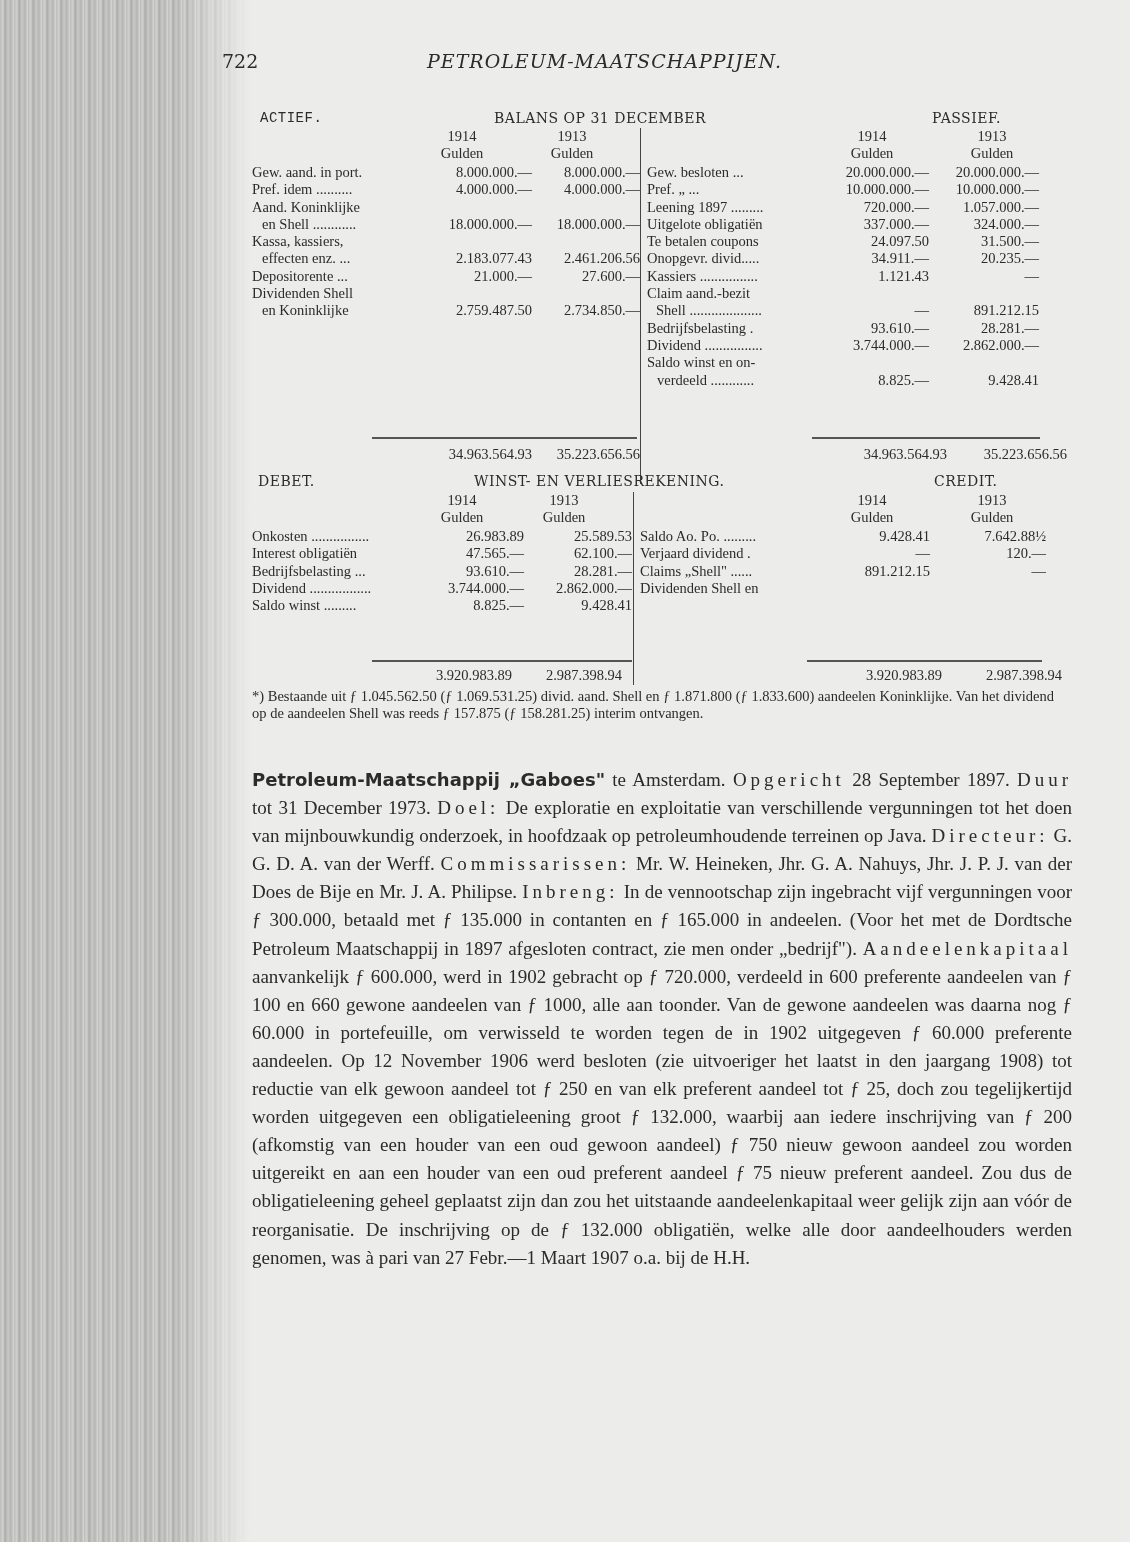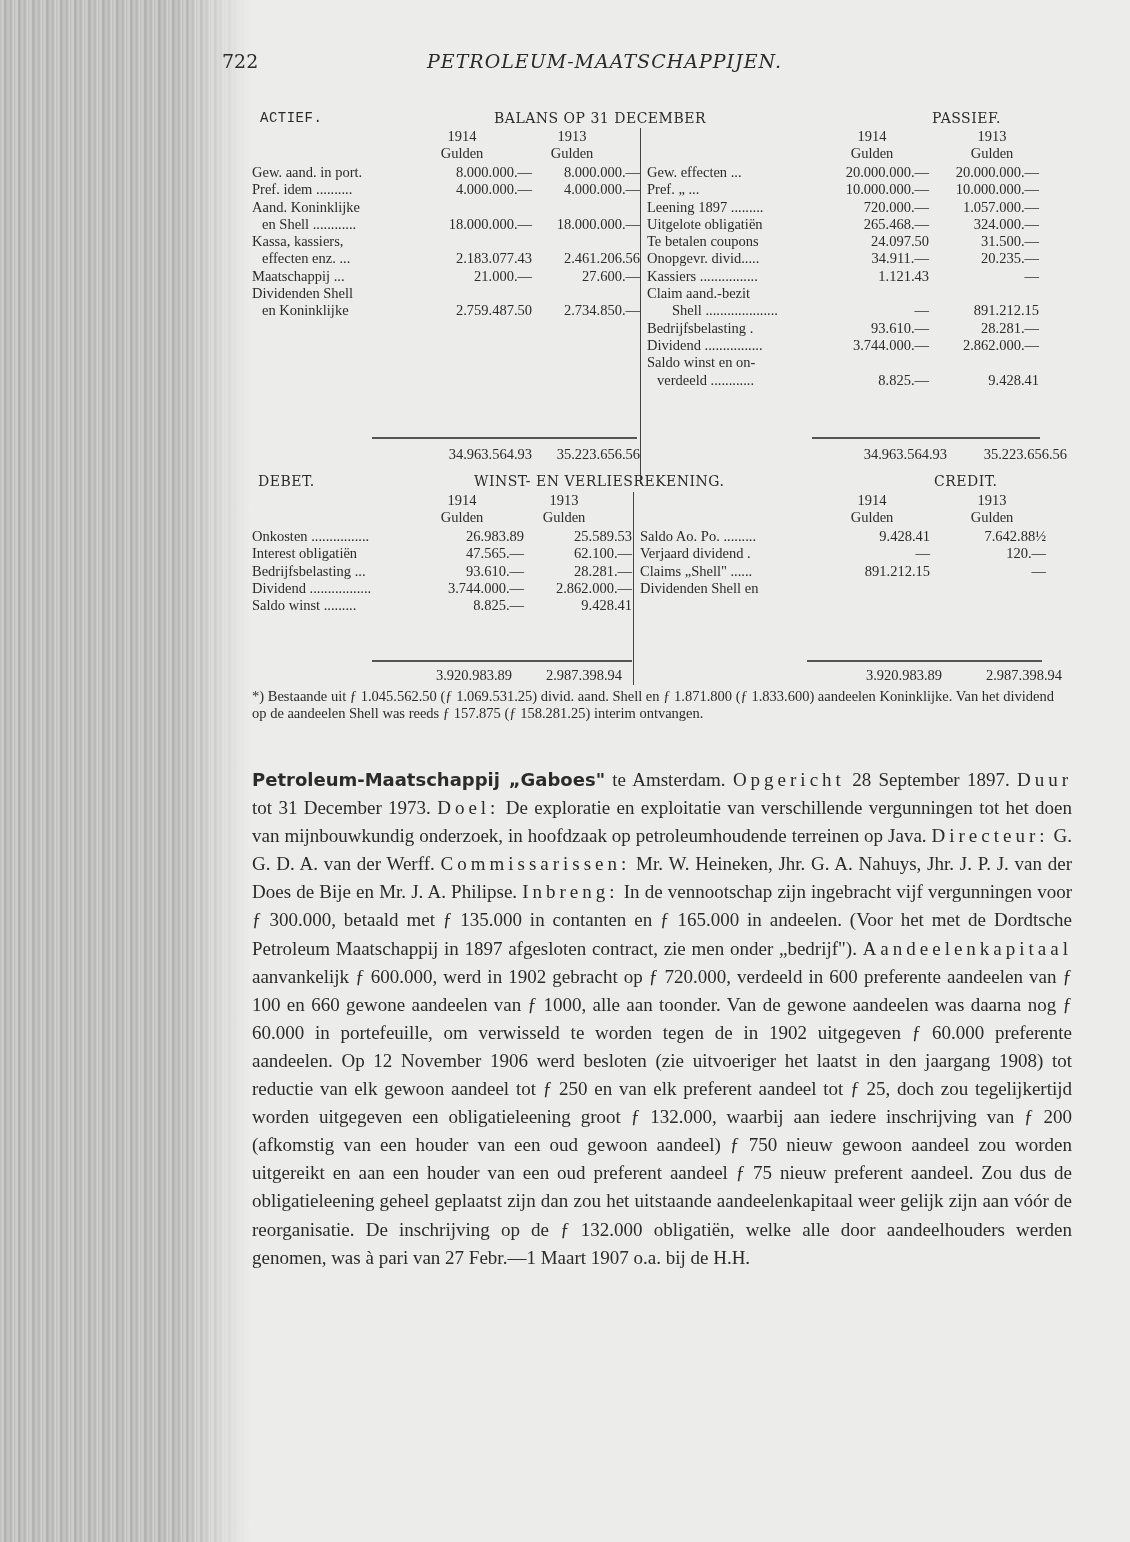--- a/index.html
+++ b/index.html
@@ -94,55 +94,55 @@
         </div>
       <div class="row">
           <span class="lbl">Kassa, kassiers,</span>
         </div>
       <div class="row">
           <span class="lbl" style="left:10px;">   effecten enz. ...</span>
           <span class="v1" style="right:110px;">2.183.077.43</span>
           <span class="v2" style="right:2px;">2.461.206.56</span>
         </div>
       <div class="row">
-          <span class="lbl">Maatschappij ...</span>
+          <span class="lbl">Depositorente ...</span>
           <span class="v1" style="right:110px;">21.000.—</span>
           <span class="v2" style="right:2px;">27.600.—</span>
         </div>
       <div class="row">
           <span class="lbl">Dividenden Shell</span>
         </div>
       <div class="row">
           <span class="lbl" style="left:10px;">   en Koninklijke</span>
           <span class="v1" style="right:110px;">2.759.487.50</span>
           <span class="v2" style="right:2px;">2.734.850.—</span>
         </div>
     </div>
 
     <div class="vline" style="left:418px;top:128px;height:356px;"></div>
 
     <div class="fin" style="left:425px;top:164px;width:400px;">
       <div class="row">
-          <span class="lbl">Gew. effecten ...</span>
+          <span class="lbl">Gew. besloten ...</span>
           <span class="v1" style="right:118px;">20.000.000.—</span>
           <span class="v2" style="right:8px;">20.000.000.—</span>
         </div>
       <div class="row">
           <span class="lbl">Pref.     „      ...</span>
           <span class="v1" style="right:118px;">10.000.000.—</span>
           <span class="v2" style="right:8px;">10.000.000.—</span>
         </div>
       <div class="row">
           <span class="lbl">Leening 1897 .........</span>
           <span class="v1" style="right:118px;">720.000.—</span>
           <span class="v2" style="right:8px;">1.057.000.—</span>
         </div>
       <div class="row">
           <span class="lbl">Uitgelote obligatiën</span>
-          <span class="v1" style="right:118px;">265.468.—</span>
+          <span class="v1" style="right:118px;">337.000.—</span>
           <span class="v2" style="right:8px;">324.000.—</span>
         </div>
       <div class="row">
           <span class="lbl">Te betalen coupons</span>
           <span class="v1" style="right:118px;">24.097.50</span>
           <span class="v2" style="right:8px;">31.500.—</span>
         </div>
       <div class="row">
           <span class="lbl">Onopgevr. divid.....</span>
           <span class="v1" style="right:118px;">34.911.—</span>
@@ -150,21 +150,21 @@
         </div>
       <div class="row">
           <span class="lbl">Kassiers ................</span>
           <span class="v1" style="right:118px;">1.121.43</span>
           <span class="v2" style="right:8px;">—</span>
         </div>
       <div class="row">
           <span class="lbl">Claim aand.-bezit</span>
         </div>
       <div class="row">
-          <span class="lbl" style="left:25px;">   Shell ....................</span>
+          <span class="lbl" style="left:9px;">   Shell ....................</span>
           <span class="v1" style="right:118px;">—</span>
           <span class="v2" style="right:8px;">891.212.15</span>
         </div>
       <div class="row">
           <span class="lbl">Bedrijfsbelasting .</span>
           <span class="v1" style="right:118px;">93.610.—</span>
           <span class="v2" style="right:8px;">28.281.—</span>
         </div>
       <div class="row">
           <span class="lbl">Dividend ................</span>

